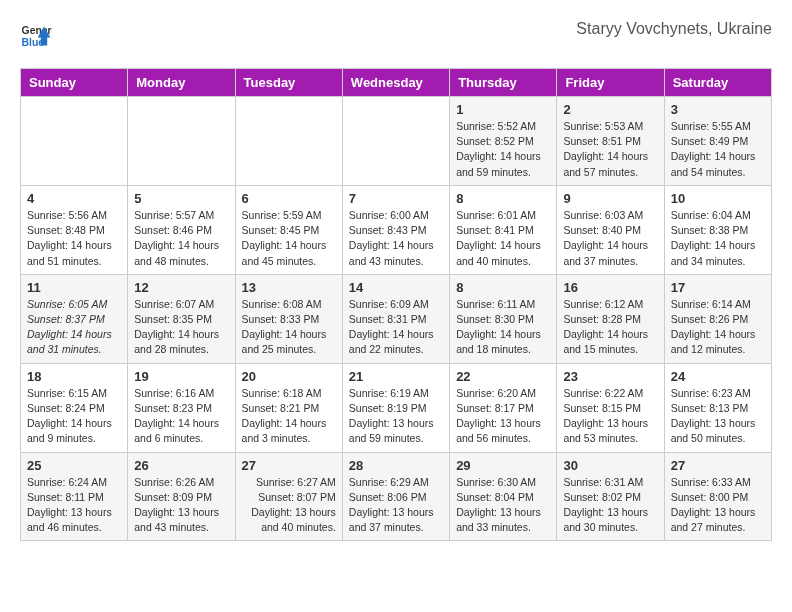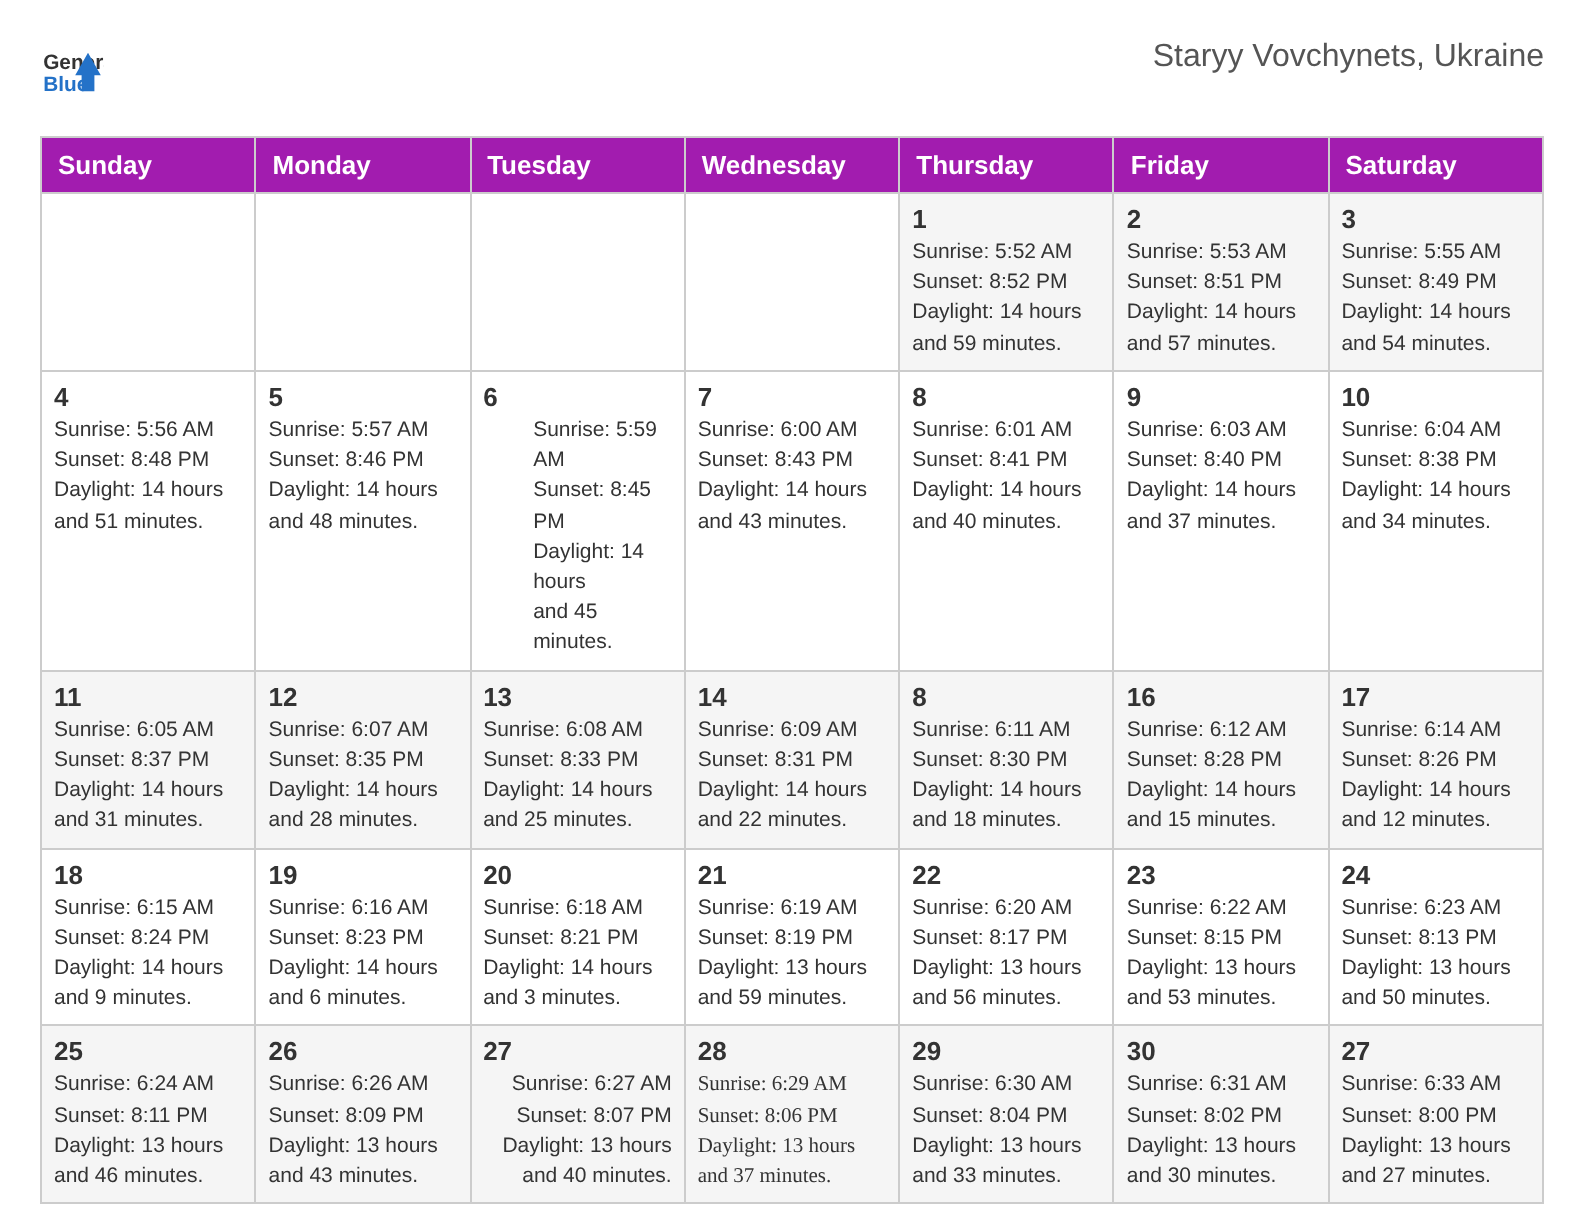--- a/index.html
+++ b/index.html
@@ -146,21 +146,21 @@
         </td>
         <td>
           <span class="day-number">5</span>
           <div class="day-info" style="white-space: pre-line;">Sunrise: 5:57 AM
 Sunset: 8:46 PM
 Daylight: 14 hours
 and 48 minutes.</div>
         </td>
         <td>
           <span class="day-number">6</span>
-          <div class="day-info" style="white-space: pre-line; margin-left: 25px;">Sunrise: 5:59 AM
+          <div class="day-info" style="white-space: pre-line;">Sunrise: 5:59 AM
 Sunset: 8:45 PM
 Daylight: 14 hours
 and 45 minutes.</div>
         </td>
         <td>
           <span class="day-number">7</span>
           <div class="day-info" style="white-space: pre-line;">Sunrise: 6:00 AM
 Sunset: 8:43 PM
 Daylight: 14 hours
 and 43 minutes.</div>
@@ -183,21 +183,21 @@
           <span class="day-number">10</span>
           <div class="day-info" style="white-space: pre-line;">Sunrise: 6:04 AM
 Sunset: 8:38 PM
 Daylight: 14 hours
 and 34 minutes.</div>
         </td>
       </tr>
       <tr>
         <td>
           <span class="day-number">11</span>
-          <div class="day-info" style="white-space: pre-line;">Sunrise: 6:05 AM
+          <div class="day-info" style="white-space: pre-line; font-style: italic;">Sunrise: 6:05 AM
 Sunset: 8:37 PM
 Daylight: 14 hours
 and 31 minutes.</div>
         </td>
         <td>
           <span class="day-number">12</span>
           <div class="day-info" style="white-space: pre-line;">Sunrise: 6:07 AM
 Sunset: 8:35 PM
 Daylight: 14 hours
 and 28 minutes.</div>
@@ -306,21 +306,21 @@
         </td>
         <td>
           <span class="day-number">27</span>
           <div class="day-info" style="white-space: pre-line; text-align: right;">Sunrise: 6:27 AM
 Sunset: 8:07 PM
 Daylight: 13 hours
 and 40 minutes.</div>
         </td>
         <td>
           <span class="day-number">28</span>
-          <div class="day-info" style="white-space: pre-line; font-family: Liberation Serif, serif;">Sunrise: 6:29 AM
+          <div class="day-info" style="white-space: pre-line;">Sunrise: 6:29 AM
 Sunset: 8:06 PM
 Daylight: 13 hours
 and 37 minutes.</div>
         </td>
         <td>
           <span class="day-number">29</span>
           <div class="day-info" style="white-space: pre-line;">Sunrise: 6:30 AM
 Sunset: 8:04 PM
 Daylight: 13 hours
 and 33 minutes.</div>

